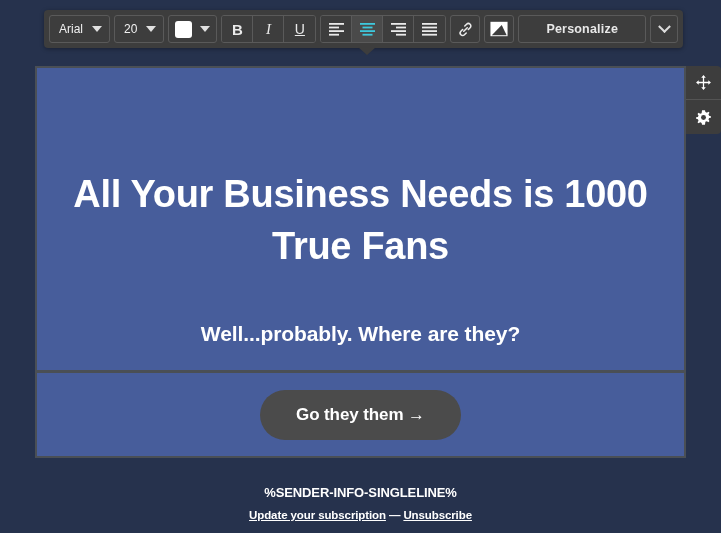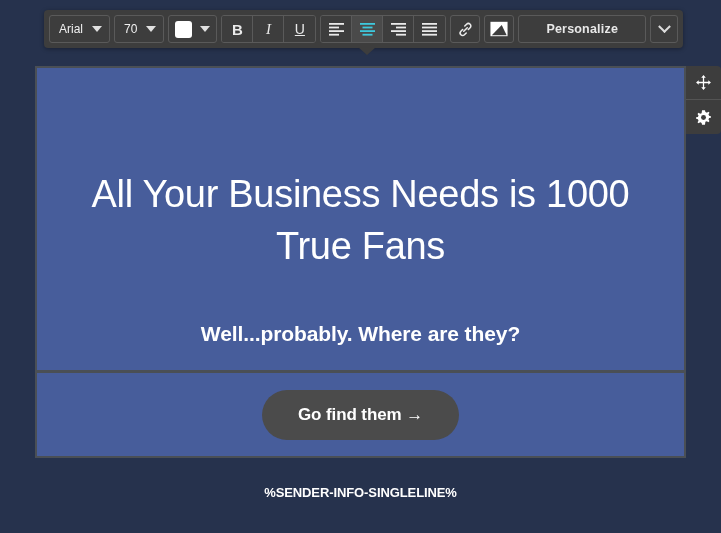--- a/index.html
+++ b/index.html
@@ -150,21 +150,21 @@
   }
 
   .hero-heading {
     position: absolute;
     left: 0; right: 0;
     top: 100px;
     text-align: center;
     color: #ffffff;
     font-size: 38px;
     line-height: 52px;
-    font-weight: normal;
+    font-weight: bold;
     letter-spacing: -0.3px;
     padding: 0 14px;
   }
 
   .hero-sub {
     position: absolute;
     left: 0; right: 0;
     top: 254px;
     text-align: center;
     color: #ffffff;
@@ -244,21 +244,21 @@
 <body>
 
 <div class="toolbar">
 
   <div class="tb-btn tb-select">
     <span class="lbl">Arial</span>
     <span class="caret-dn"></span>
   </div>
 
   <div class="tb-btn tb-select" style="min-width:46px">
-    <span class="lbl">70</span>
+    <span class="lbl">20</span>
     <span class="caret-dn"></span>
   </div>
 
   <div class="tb-btn tb-color">
     <span class="swatch"></span>
     <span class="caret-dn"></span>
   </div>
 
   <div class="tb-group">
     <div class="seg bold">B</div>
@@ -326,34 +326,37 @@
 
 <div class="canvas">
 
   <div class="hero-block">
     <div class="hero-heading">All Your Business Needs is 1000 True Fans</div>
     <div class="hero-sub">Well...probably. Where are they?</div>
   </div>
 
   <div class="cta-block">
     <div class="cta-wrap">
-      <button class="cta-button">Go find them →</button>
+      <button class="cta-button">Go they them →</button>
     </div>
   </div>
 </div>
 
 <div class="block-controls">
   <div class="bc-btn">
     <svg width="17" height="17" viewBox="0 0 24 24" fill="#ffffff">
       <path d="M12 1.5 L15.2 5.2 H12.9 V11.1 H18.8 V8.8 L22.5 12 L18.8 15.2 V12.9 H12.9 V18.8 H15.2 L12 22.5 L8.8 18.8 H11.1 V12.9 H5.2 V15.2 L1.5 12 L5.2 8.8 V11.1 H11.1 V5.2 H8.8 Z"></path>
     </svg>
   </div>
   <div class="bc-btn">
     <svg width="17" height="17" viewBox="0 0 24 24" fill="#ffffff">
       <path d="M12 1.8 l2.1 0 0.55 2.6 a8.3 8.3 0 0 1 2.05 0.85 l2.25-1.45 1.5 1.5 -1.45 2.25 a8.3 8.3 0 0 1 0.85 2.05 l2.6 0.55 0 2.1 -2.6 0.55 a8.3 8.3 0 0 1 -0.85 2.05 l1.45 2.25 -1.5 1.5 -2.25-1.45 a8.3 8.3 0 0 1 -2.05 0.85 L14.1 22.2 l-2.1 0 -2.1 0 -0.55-2.6 a8.3 8.3 0 0 1 -2.05-0.85 L5.05 20.2 l-1.5-1.5 1.45-2.25 a8.3 8.3 0 0 1 -0.85-2.05 L1.55 13.85 l0-2.1 2.6-0.55 a8.3 8.3 0 0 1 0.85-2.05 L3.55 6.9 l1.5-1.5 2.25 1.45 a8.3 8.3 0 0 1 2.05-0.85 L9.9 1.8 Z"></path>
       <circle cx="12" cy="12" r="3.5" fill="#3d3d3d"></circle>
     </svg>
   </div>
 </div>
 
 <div class="footer">
   <div class="footer-sender">%SENDER-INFO-SINGLELINE%</div>
+  <div class="footer-links">
+    <a href="#">Update your subscription</a><span class="footer-sep">—</span><a href="#">Unsubscribe</a>
+  </div>
 </div>
 
 </body></html>

